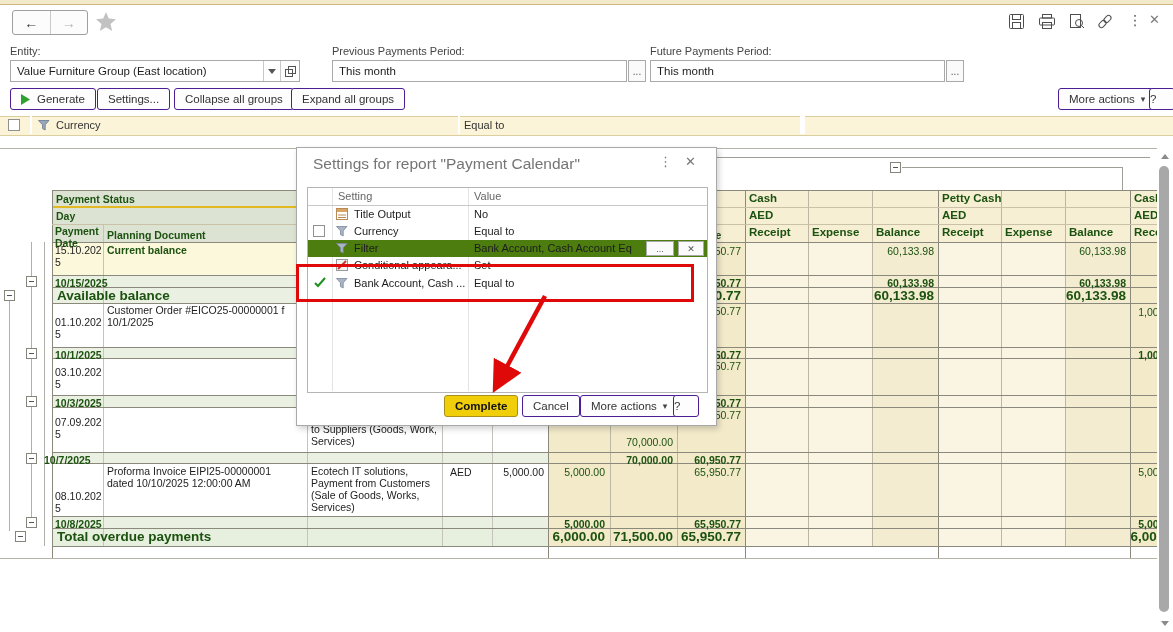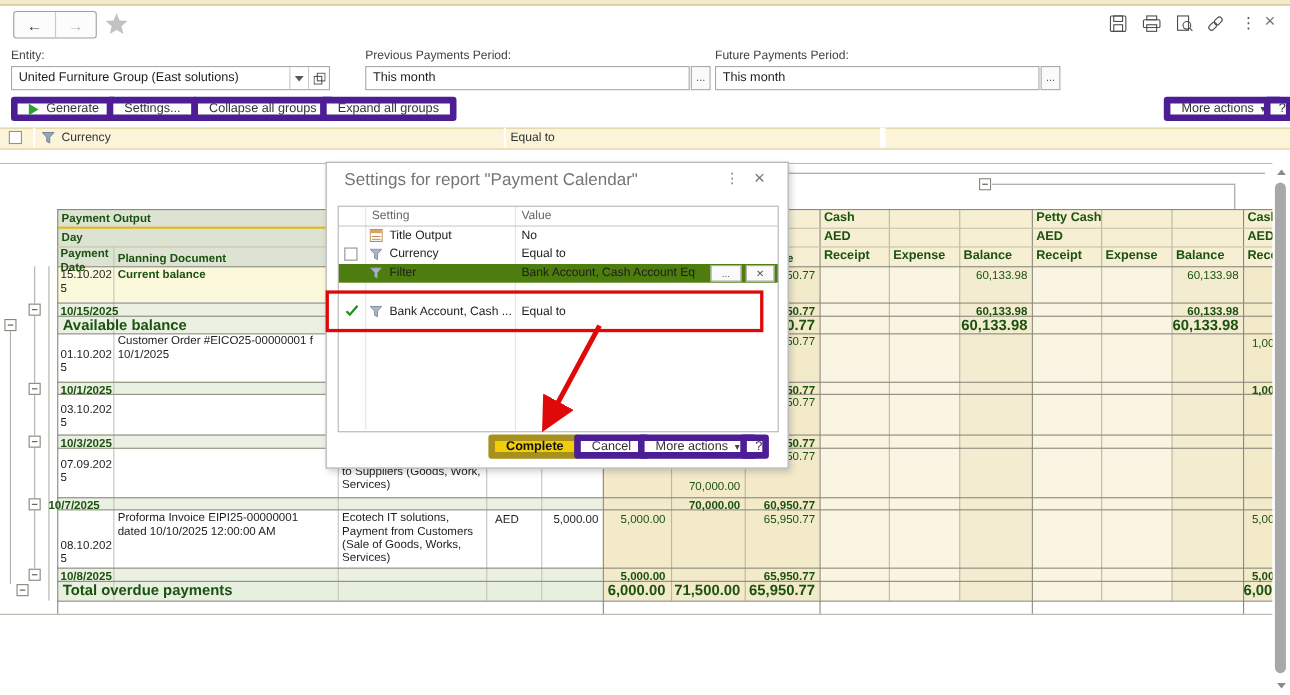--- a/index.html
+++ b/index.html
@@ -6,22 +6,22 @@
   #app{position:relative;width:1173px;height:632px;background:#fff;overflow:hidden;
        font-family:"Liberation Sans",sans-serif;color:#1d1d1d;font-size:11.5px}
   .a{position:absolute}
   .s{font-size:10.5px;line-height:12px;white-space:nowrap}
   .pre{white-space:pre-line}
   .brk{word-break:break-all;white-space:normal}
   .num{text-align:right}
   .g{color:#1c5210}
   .b{font-weight:bold}
   .big{font-size:13.5px;line-height:15px;font-weight:bold;color:#1b520f;white-space:nowrap}
-  .btn{display:inline-flex;align-items:center;justify-content:flex-end;gap:6px;
-       border:6px solid #4c1d95;border-radius:3px;background:#fdfdfd;color:#333;
+  .btn{display:inline-flex;align-items:center;justify-content:flex-start;gap:6px;
+       border:1px solid #4c1d95;border-radius:3px;background:#fdfdfd;color:#333;
        font-size:11.5px;height:22px;padding:0 10px;box-sizing:border-box;cursor:default}
   .hl{background:#8a897c;height:1px}
   .vl{background:#8a897c;width:1px}
   .vll{background:#bbb7a2;width:1px}
   .vlg{background:#c4c4bc;width:1px}
   .gut{background:#b0b0a8;width:1px}
   .gbox{width:11px;height:11px;border:1px solid #85857b;background:#fff;box-sizing:border-box}
   .gbox::after{content:"";position:absolute;left:2px;right:2px;top:4px;height:1px;background:#555}
   .cbx{width:12px;height:12px;border:1px solid #919191;background:#fff;box-sizing:border-box}
   .lbl{color:#444;font-size:11px}
@@ -66,21 +66,21 @@
     <g transform="rotate(-45 9 8.5)">
         <rect x="1.5" y="6" width="8" height="5" rx="2.5"></rect>
         <rect x="8.5" y="6" width="8" height="5" rx="2.5"></rect>
       </g>
   </svg>
   <div class="a" style="left:1128px;top:12px;font-size:14px;color:#555;letter-spacing:0">⋮</div>
   <div class="a" style="left:1149px;top:12px;font-size:13px;color:#7a7a7a">✕</div>
 
   <div class="a lbl" style="left:10px;top:45px">Entity:</div>
   <div class="a inp" style="left:10px;top:60px;width:290px">
-    <div style="flex:1;padding-left:6px;overflow:hidden;white-space:nowrap">United Furniture Group (East solutions)</div>
+    <div style="flex:1;padding-left:6px;overflow:hidden;white-space:nowrap">Value Furniture Group (East location)</div>
     <div style="width:16px;height:100%;display:flex;align-items:center;justify-content:center;border-left:1px solid #c9c9c9">
       <div style="width:0;height:0;border-left:4px solid transparent;border-right:4px solid transparent;border-top:5px solid #555"></div>
     </div>
     <div style="width:18px;height:100%;display:flex;align-items:center;justify-content:center;border-left:1px solid #c9c9c9">
       <svg width="11" height="11" viewBox="0 0 11 11" fill="none" stroke="#555">
           <rect x="0.5" y="3.5" width="7" height="7"></rect>
           <rect x="3.5" y="0.5" width="7" height="7"></rect>
         </svg>
     </div>
   </div>
@@ -198,21 +198,21 @@
     <div class="a gut" style="left:31px;top:94px;height:275px"></div>
     <div class="a gut" style="left:44px;top:94px;height:304px"></div>
     <div class="a gbox" style="left:26px;top:128px"></div>
     <div class="a gbox" style="left:4px;top:142px"></div>
     <div class="a gbox" style="left:26px;top:200px"></div>
     <div class="a gbox" style="left:26px;top:248px"></div>
     <div class="a gbox" style="left:26px;top:305px"></div>
     <div class="a gbox" style="left:26px;top:369px"></div>
     <div class="a gbox" style="left:15px;top:383px"></div>
 
-    <div class="a s g b" style="left:56px;top:45px">Payment Output</div>
+    <div class="a s g b" style="left:56px;top:45px">Payment Status</div>
     <div class="a s g b" style="left:56px;top:62px">Day</div>
     <div class="a s g b pre" style="left:55px;top:77px;width:46px;white-space:pre-line">Payment
 Date</div>
     <div class="a s g b" style="left:107px;top:81px">Planning Document</div>
     <div class="a s g b" style="left:681px;top:81px">Balance</div>
 
     <div class="a g b" style="left:749px;top:44px;font-size:11.5px">Cash</div>
     <div class="a g b" style="left:749px;top:61px;font-size:11.5px">AED</div>
     <div class="a g b" style="left:749px;top:78px;font-size:11.5px">Receipt</div>
     <div class="a g b" style="left:812px;top:78px;font-size:11.5px">Expense</div>
@@ -337,20 +337,28 @@
       <div class="dlg-row" style="top:52px;background:#4d7c0f">
         <svg class="a" style="left:28px;top:3px" width="12" height="11" viewBox="0 0 12 11">
           <path d="M0.5 0.5 H11 L7.2 4.8 V10 L4.5 8.6 V4.8 Z" fill="#aab4c4" stroke="#7b889c" stroke-width="0.8"></path>
         </svg>
         <span class="a" style="left:46px;top:2px;font-size:11px">Filter</span>
         <span class="a" style="left:166px;top:2px;font-size:11px;width:158px;overflow:hidden;white-space:nowrap;display:inline-block">Bank Account, Cash Account Equal to ""</span>
         <span class="a mini" style="left:338px;top:1px;width:28px;height:15px;font-size:9px">...</span>
         <span class="a mini" style="left:370px;top:1px;width:26px;height:15px;font-size:9px">✕</span>
       </div>
 
+      <div class="dlg-row" style="top:69px">
+        <svg class="a" style="left:28px;top:2px" width="12" height="12" viewBox="0 0 12 12">
+          <rect x="0.5" y="0.5" width="11" height="11" fill="#f4f4f4" stroke="#9a9a9a"></rect>
+            <line x1="2" y1="10" x2="10" y2="2" stroke="#c23b2e" stroke-width="2"></line>
+        </svg>
+        <span class="a" style="left:46px;top:2px;font-size:11px">Conditional appeara...</span>
+        <span class="a" style="left:166px;top:2px;font-size:11px">Set</span>
+      </div>
 
       <div class="dlg-row" style="top:86px;height:20px">
         <svg class="a" style="left:6px;top:3px" width="12" height="11" viewBox="0 0 12 11">
           <polyline points="1,6 4,9 11,1" fill="none" stroke="#1f8f1f" stroke-width="2"></polyline>
         </svg>
         <svg class="a" style="left:28px;top:4px" width="12" height="11" viewBox="0 0 12 11">
           <path d="M0.5 0.5 H11 L7.2 4.8 V10 L4.5 8.6 V4.8 Z" fill="#aab4c4" stroke="#7b889c" stroke-width="0.8"></path>
         </svg>
         <span class="a" style="left:46px;top:3px;font-size:11px">Bank Account, Cash ...</span>
         <span class="a" style="left:166px;top:3px;font-size:11px">Equal to</span>

